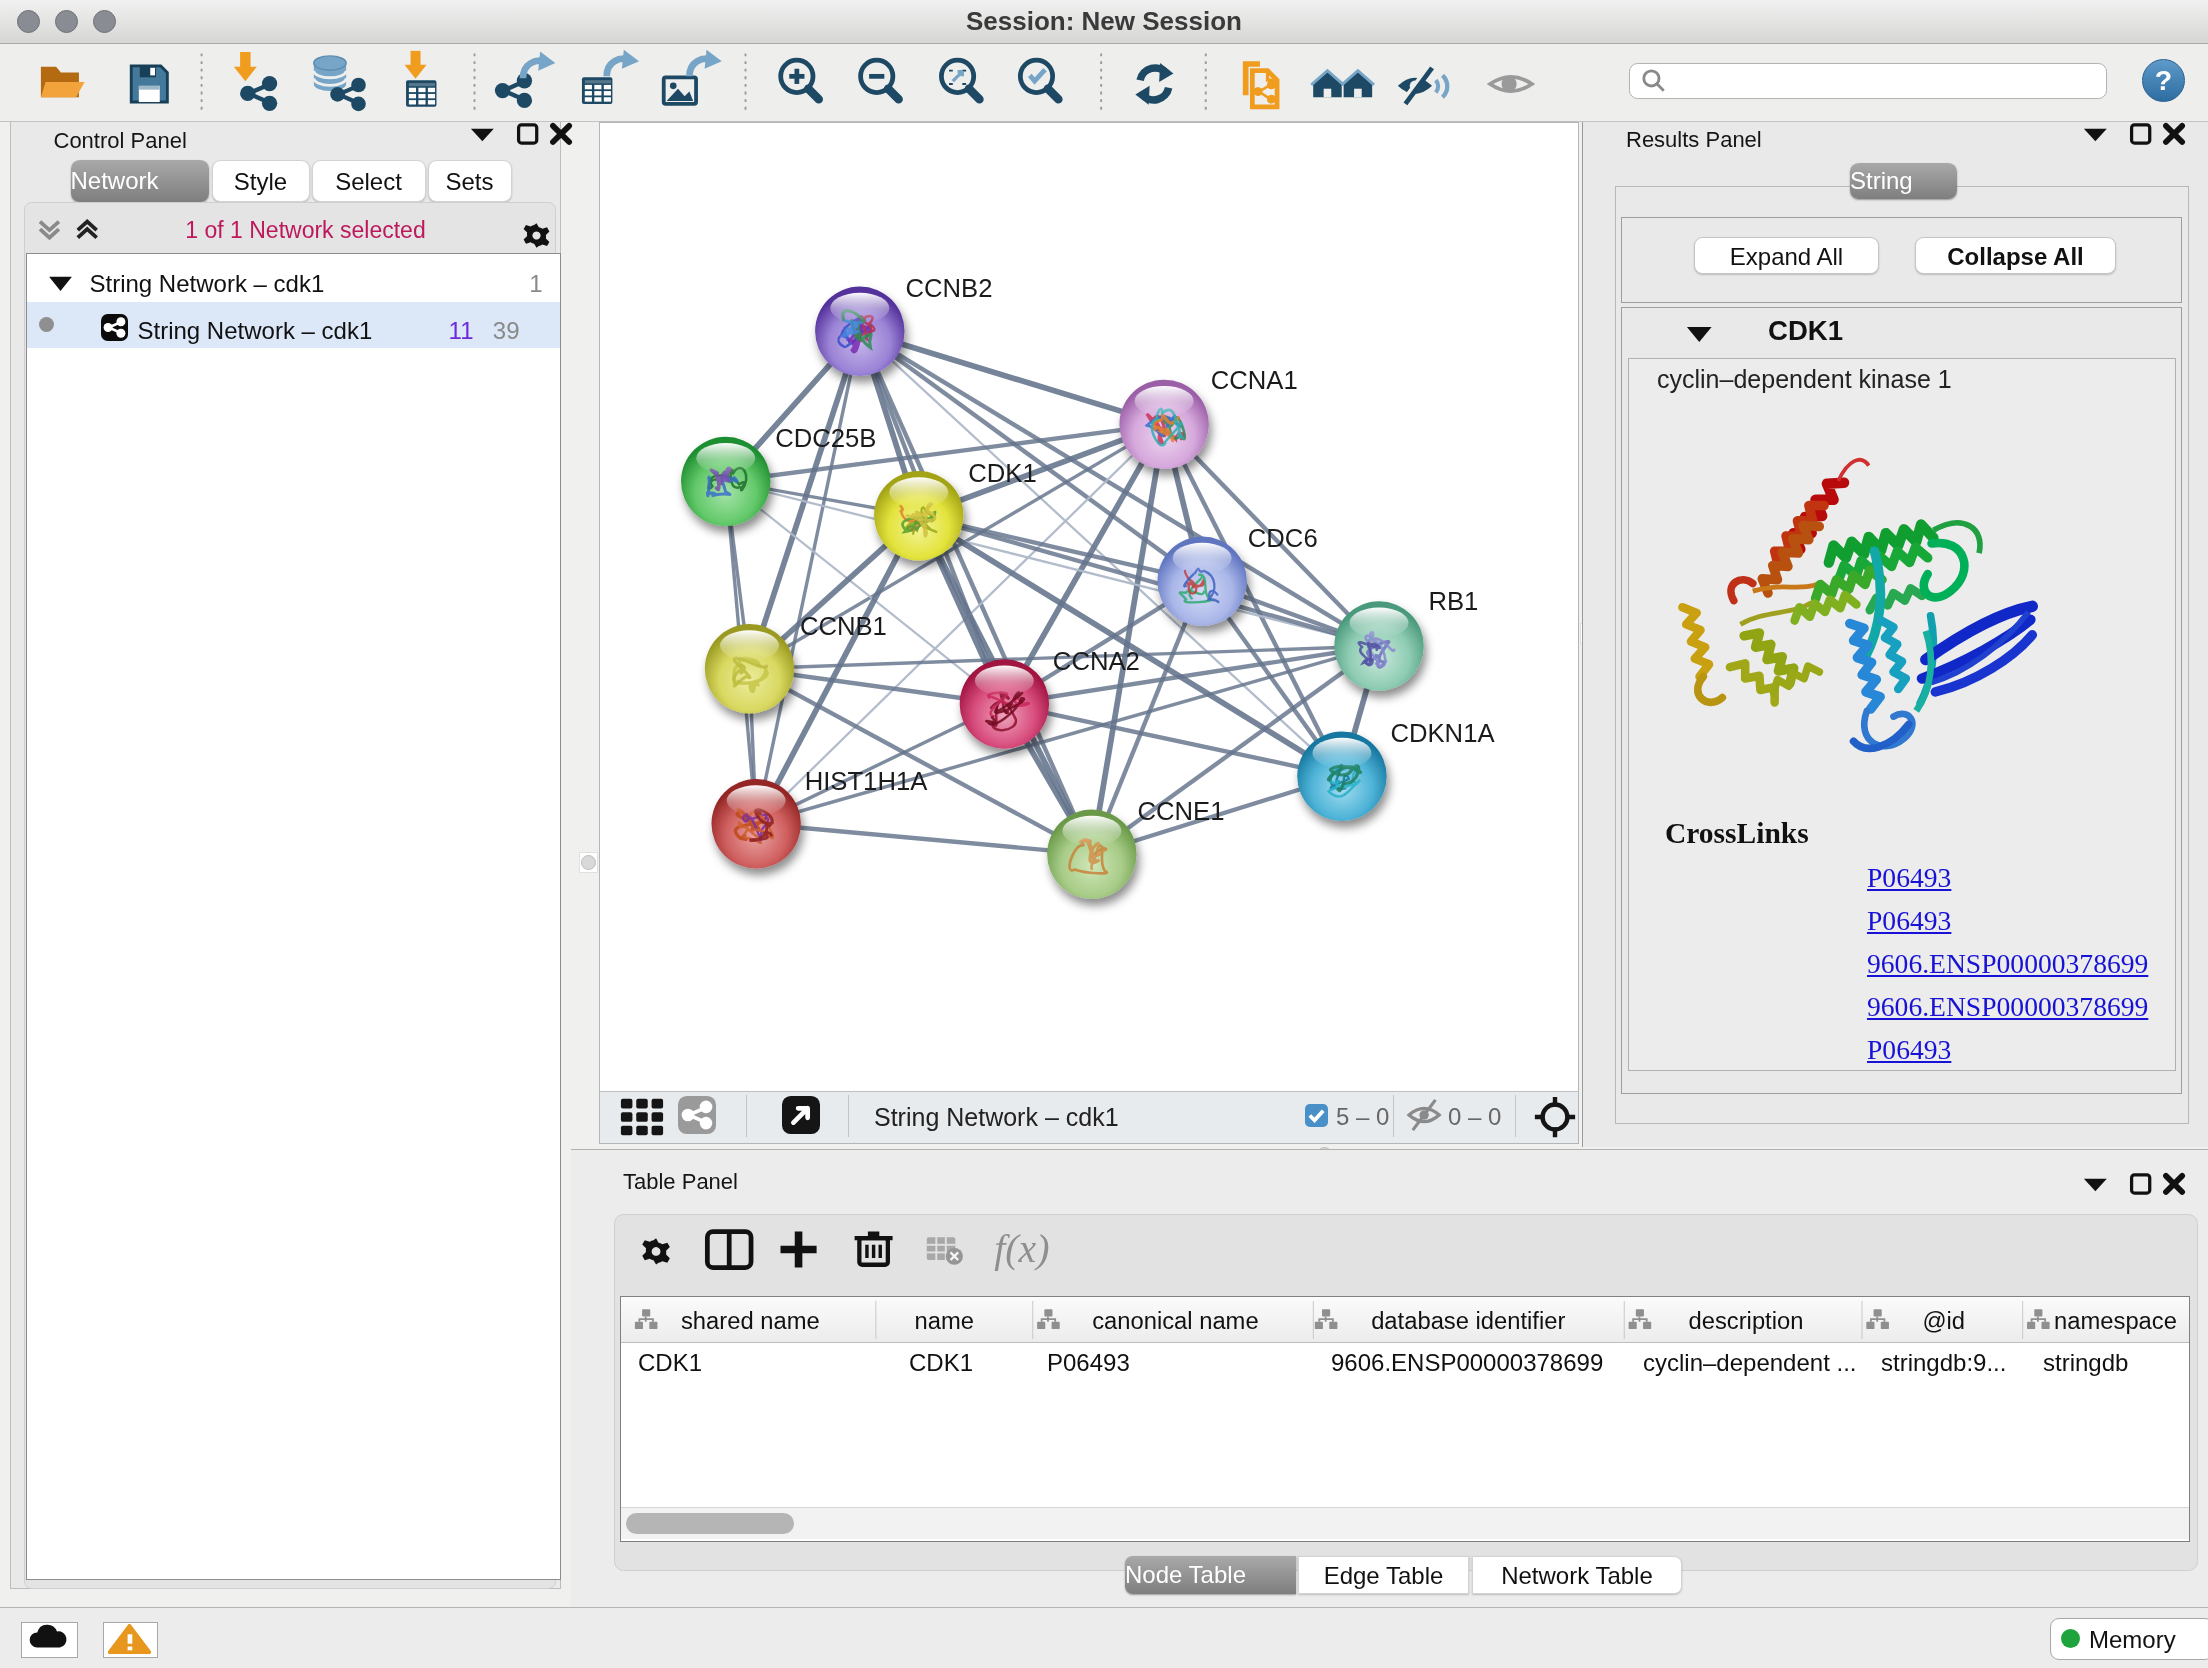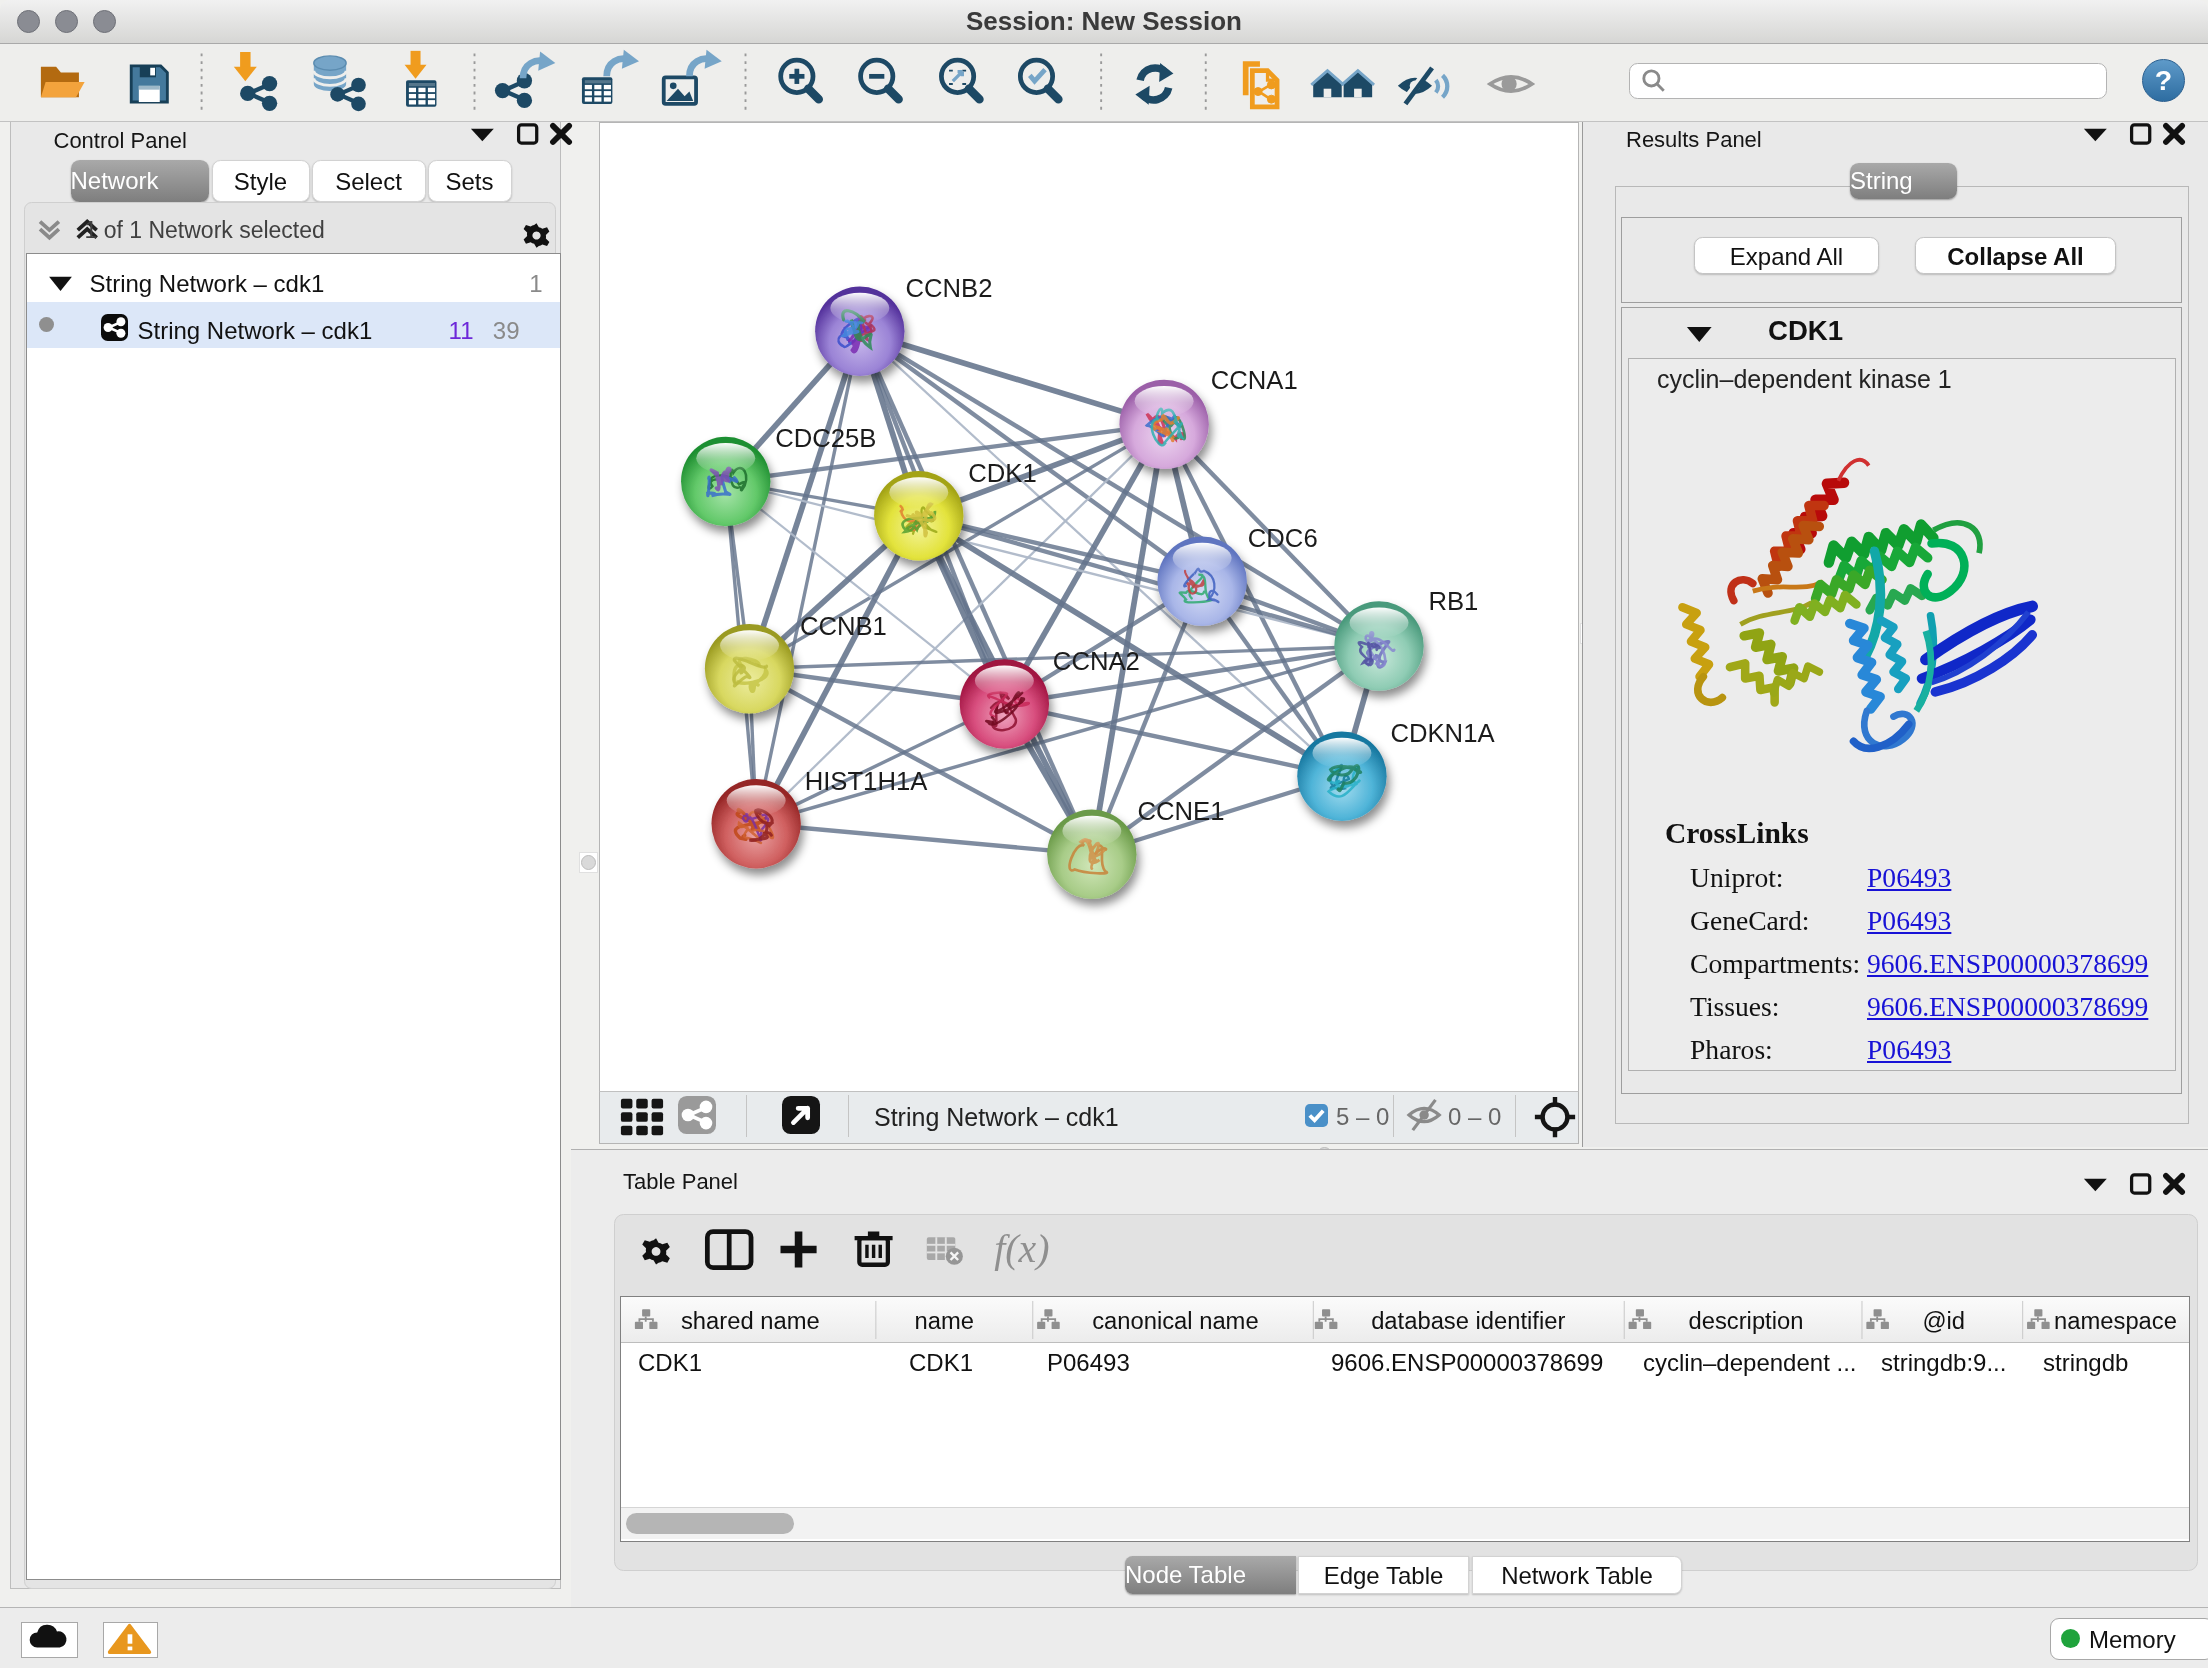--- a/index.html
+++ b/index.html
@@ -193,21 +193,21 @@
  <div class="abs whitetab" style="left:201px;top:38px;width:98px;height:42px;font-size:24px;line-height:42px">Style</div>
  <div class="abs whitetab" style="left:301px;top:38px;width:114px;height:42px;font-size:24px;line-height:42px">Select</div>
  <div class="abs whitetab" style="left:417px;top:38px;width:84px;height:42px;font-size:24px;line-height:42px">Sets</div>
  <div class="abs" style="left:13.3px;top:80px;width:532px;height:1387px;background:#e4e4e4;border:1px solid #cfcfcf;border-radius:7.6px"></div>
  <svg width="114" height="34" viewBox="0 0 120 36" style="position:absolute;left:23px;top:92px">
    <g fill="none" stroke-width="4">
         <path d="M6,8 L16,17 L26,8 M6,16 L16,25 L26,16" stroke="#8a8a8a"></path>
    <path d="M46,25 L56,16 L66,25 M46,17 L56,8 L66,17" stroke="#222"></path>
       </g>
     </svg>
- <div class="abs" style="left:74px;top:95px;width:418px;font-size:23px;color:#404040">1 of 1 Network selected</div>
+ <div class="abs" style="left:86px;top:95px;width:418px;text-align:center;font-size:23px;color:#be185d">1 of 1 Network selected</div>
  <svg width="51" height="51" viewBox="-27 -27 54 54" style="position:absolute;left:500px;top:88px">
       <g transform="scale(0.62)">
         <path d="M0,-21 L4,-14 a15,15 0 0 1 6,2.5 l8,-2.5 4,7 -6,6 a15,15 0 0 1 0,6 l6,6 -4,7 -8,-2.5 a15,15 0 0 1 -6,2.5 L0,21 -4,14 a15,15 0 0 1 -6,-2.5 l-8,2.5 -4,-7 6,-6 a15,15 0 0 1 0,-6 l-6,-6 4,-7 8,2.5 a15,15 0 0 1 6,-2.5 Z M0,-7 a7,7 0 1 0 0.001,0 Z" fill="#111" fill-rule="evenodd"></path>
       </g>
     </svg>
  <div class="abs" style="left:15px;top:131px;width:535px;height:1327px;background:#fff;border:1.9px solid #8c8c8c">
    <div class="abs" style="left:0;top:0;width:100%;height:48px">
      <svg width="25" height="19" viewBox="0 0 26 20" style="position:absolute;left:21px;top:20px">
           <path d="M1,3 L25,3 L13,18 Z" fill="#111"></path>
         </svg>
@@ -608,22 +608,20 @@
     <path d="M228,286 C216,320 246,332 266,316 C286,300 272,282 256,292" stroke="#3078d0" stroke-width="7" fill="none" stroke-linecap="round"></path>
     <path d="M290,232 C332,202 372,182 402,176" stroke="#1028c8" stroke-width="12" fill="none" stroke-linecap="round"></path>
     <path d="M286,252 C330,236 376,210 400,190" stroke="#1028c8" stroke-width="11" fill="none" stroke-linecap="round"></path>
     <path d="M300,266 C342,256 382,230 402,206" stroke="#1a34d0" stroke-width="10" fill="none" stroke-linecap="round"></path>
     <path d="M398,182 C372,216 332,246 296,256" stroke="#2040d0" stroke-width="6" fill="none"></path>
     <path d="M290,202 C300,232 296,262 280,286" stroke="#18b0a0" stroke-width="7" fill="none"></path>
     <path d="M272,300 C252,326 226,332 214,318" stroke="#2060c8" stroke-width="8" fill="none" stroke-linecap="round"></path>
   </svg>
 <div class="abs" style="left:1582px;top:122px;width:627px;height:1025px;pointer-events:none">
   <span class="abs" style="left:83px;top:695px;font-family:'Liberation Serif',serif;font-size:29.5px;font-weight:bold;color:#111">CrossLinks</span>
-  <div class="abs" style="left:108px;top:734px;font-family:'Liberation Serif',serif;font-size:27.6px;color:#111;line-height:43px">
-    Uniprot:<br>GeneCard:<br>Compartments:<br>Tissues:<br>Pharos:</div>
   <div class="abs" style="left:285px;top:734px;font-family:'Liberation Serif',serif;font-size:27.6px;color:#1812d6;line-height:43px;text-decoration:underline">
     P06493<br>P06493<br>9606.ENSP00000378699<br>9606.ENSP00000378699<br>P06493</div>
 </div>
 
 <div class="abs" style="left:571px;top:1149px;width:1638px;height:458px;background:#ececec;border-top:1.9px solid #b0b0b0">
   <div class="abs ptitle" style="left:52px;top:19px">Table Panel</div>
   <svg width="124" height="25" viewBox="0 0 130 26" style="position:absolute;left:1511px;top:21px">
       <path d="M2,8 L26,8 L14,21 Z" fill="#111"></path>
       <rect x="52" y="4" width="19" height="19" rx="3" fill="none" stroke="#111" stroke-width="3.4"></rect>
       <path d="M88,5 L105,22 M105,5 L88,22" stroke="#111" stroke-width="6" stroke-linecap="round"></path>

